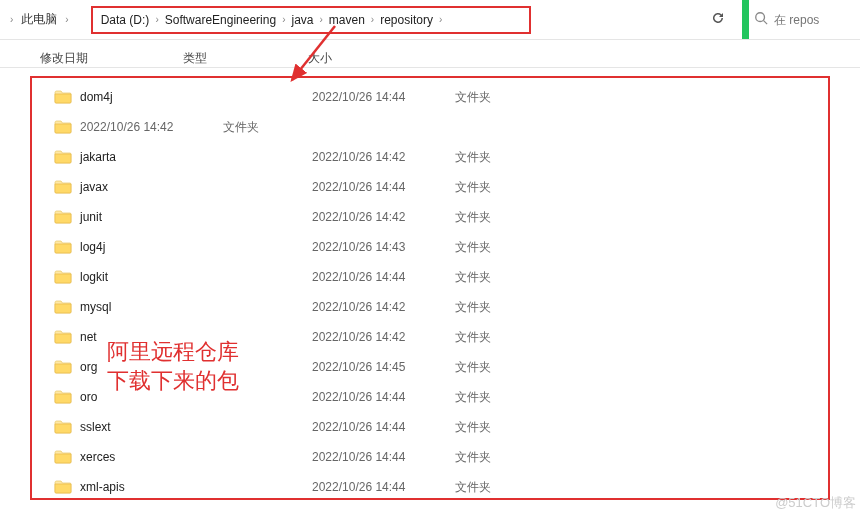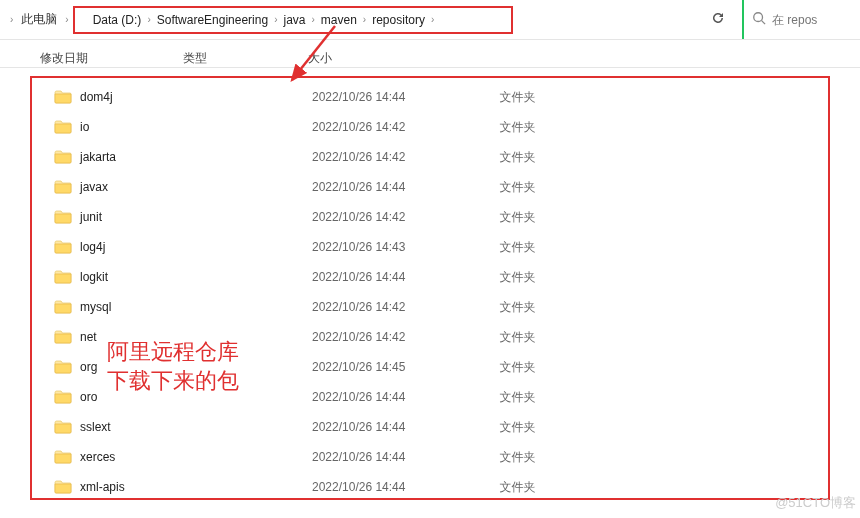--- a/index.html
+++ b/index.html
@@ -1,42 +1,42 @@
 <!DOCTYPE html>
 <html><head>
   <meta charset="utf-8">
   <style>
     * { margin: 0; padding: 0; box-sizing: border-box; font-family: "Microsoft YaHei", "Segoe UI", sans-serif; }
     body { width: 860px; height: 518px; background: #fff; font-size: 12px; color: #333; position: relative; overflow: hidden; }
     
     .topbar { height: 40px; display: flex; align-items: center; padding: 0 8px; border-bottom: 1px solid #e5e5e5; }
     .breadcrumb-wrap { display: flex; align-items: center; height: 30px; flex: 1; }
     .bc-prefix { display: flex; align-items: center; padding: 0 6px; }
-    .breadcrumb { display: flex; align-items: center; height: 28px; border: 2px solid #e03030; padding: 0 14px; margin-left: 2px; min-width: 440px; }
+    .breadcrumb { display: flex; align-items: center; height: 28px; border: 2px solid #e03030; padding: 0 4px; margin-left: 20px; min-width: 440px; }
     .bc-item { padding: 0 4px; color: #222; cursor: pointer; }
     .bc-sep { padding: 0 2px; color: #888; font-size: 10px; }
     .refresh { margin-left: auto; margin-right: 10px; padding: 6px; cursor: pointer; color: #555; }
-    .search-area { display: flex; align-items: center; border-left: 2px solid #22c55e; height: 100%; padding: 0 8px; width: 110px; }
+    .search-area { display: flex; align-items: center; border-left: 7px solid #22c55e; height: 100%; padding: 0 8px; width: 110px; justify-content: flex-end; }
     .search-area .icon { margin-right: 6px; color: #888; }
     .search-area input { border: none; outline: none; font-size: 12px; width: 70px; color: #666; }
     
     .headers { display: flex; height: 28px; align-items: center; border-bottom: 1px solid #e5e5e5; padding-left: 40px; padding-top: 10px; color: #444; font-size: 12px; }
     .col-name { width: 255px; }
     .col-date { width: 143px; }
     .col-type { width: 125px; }
     .col-size { width: 80px; }
     
     .listbox { border: 2px solid #e03030; margin: 8px 30px 0 30px; height: 424px; position: relative; }
     .list { padding-top: 4px; }
     .row { display: flex; align-items: center; height: 30px; padding-left: 22px; cursor: pointer; }
     .folder-icon { width: 18px; height: 14px; margin-right: 8px; position: relative; }
     .folder-icon svg { display: block; }
     .c-name { width: 232px; color: #222; }
     .c-date { width: 143px; color: #666; }
-    .c-type { width: 125px; color: #666; text-align: center; }
+    .c-type { width: 125px; color: #666; }
     .c-size { width: 80px; color: #666; }
     
     .annotation { position: absolute; left: 75px; top: 260px; color: #e03030; font-size: 22px; font-weight: 400; line-height: 1.3; pointer-events: none; }
     .arrow { position: absolute; left: 280px; top: 18px; width: 60px; height: 70px; pointer-events: none; }
     
     .watermark { position: absolute; right: 4px; bottom: 6px; color: #ccc; font-size: 13px; pointer-events: none; }
   </style>
 </head>
 <body>
 
@@ -94,21 +94,20 @@
         <span class="c-type">文件夹</span>
         <span class="c-size"></span>
       </div>
       <div class="row">
         <span class="folder-icon">
           <svg width="18" height="14" viewBox="0 0 18 14">
             <path d="M1 2.5C1 1.7 1.7 1 2.5 1H7l1.5 2H16c.6 0 1 .4 1 1v8c0 .6-.4 1-1 1H2c-.6 0-1-.4-1-1V2.5z" fill="#ffe9a6" stroke="#e6c566" stroke-width="0.7"></path>
             <path d="M1 4h16v8c0 .6-.4 1-1 1H2c-.6 0-1-.4-1-1V4z" fill="#ffd968" stroke="#e6b94a" stroke-width="0.7"></path>
           </svg>
         </span>
-        <span class="c-name">io</span>
         <span class="c-date">2022/10/26 14:42</span>
         <span class="c-type">文件夹</span>
         <span class="c-size"></span>
       </div>
       <div class="row">
         <span class="folder-icon">
           <svg width="18" height="14" viewBox="0 0 18 14">
             <path d="M1 2.5C1 1.7 1.7 1 2.5 1H7l1.5 2H16c.6 0 1 .4 1 1v8c0 .6-.4 1-1 1H2c-.6 0-1-.4-1-1V2.5z" fill="#ffe9a6" stroke="#e6c566" stroke-width="0.7"></path>
             <path d="M1 4h16v8c0 .6-.4 1-1 1H2c-.6 0-1-.4-1-1V4z" fill="#ffd968" stroke="#e6b94a" stroke-width="0.7"></path>
           </svg>

